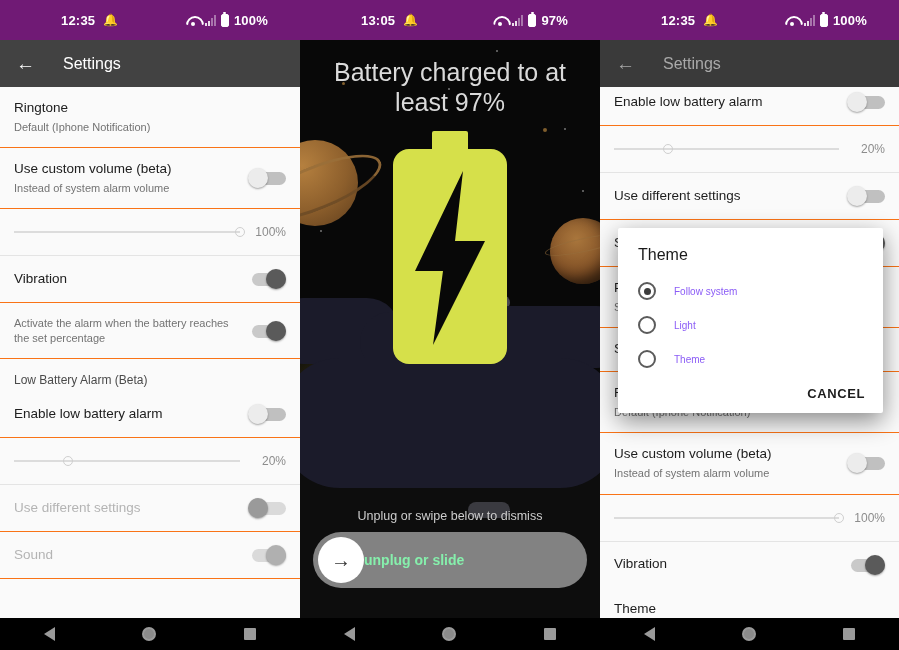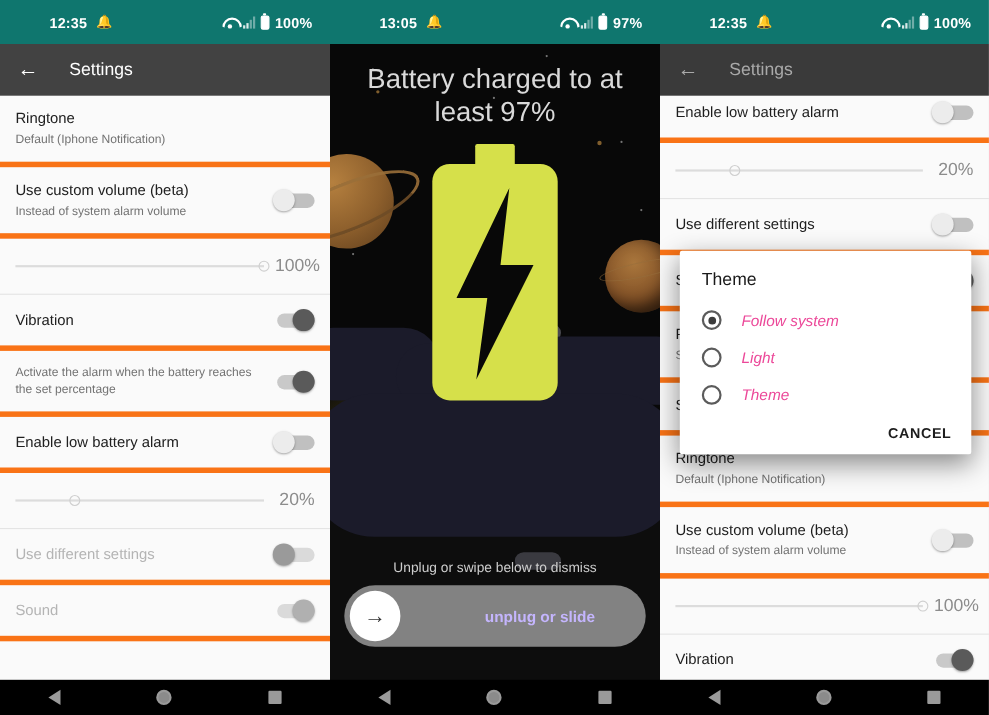--- a/index.html
+++ b/index.html
@@ -8,23 +8,23 @@
     background: #000;
     font-family: "Liberation Sans", sans-serif;
     overflow: hidden;
   }
   .stage { position: relative; width: 899px; height: 650px; display: flex; background:#000; }
   .panel { position: relative; width: 300px; height: 650px; overflow: hidden; background: #fafafa; }
   .panel.p3 { width: 299px; }
 
   
   .statusbar {
-    height: 40px; background: #0f766e; color: #fff;
+    height: 40px; background: #701a75; color: #fff;
     display: flex; align-items: center; justify-content: space-between;
-    padding: 0 10px; font-size: 13px; font-weight: bold; letter-spacing: .2px;
+    padding: 0 26px; font-size: 13px; font-weight: bold; letter-spacing: .2px;
     position: relative; z-index: 40;
   }
   .sb-left { display: flex; align-items: center; gap: 8px; padding-left: 35px; }
   .sb-right { display: flex; align-items: center; gap: 5px; padding-right: 6px; }
   .bell { font-size: 12px; }
   .ico-wifi { width: 14px; height: 11px; position: relative; display:inline-block; }
   .ico-wifi::before {
     content:""; position:absolute; left:0; top:1px; width:14px; height:14px;
     border: 2px solid #fff; border-radius: 50%;
     clip-path: polygon(0 0, 100% 0, 100% 48%, 50% 70%, 0 48%);
@@ -48,21 +48,21 @@
     height: 47px; background: #424242; color: #fff;
     display: flex; align-items: center; gap: 28px; padding: 0 16px;
     font-size: 16px; position: relative; z-index: 30;
   }
   .back-arrow { font-size: 19px; line-height: 1; }
   .toolbar-title { font-size: 16px; }
 
   
   .list { background: #fafafa; position: relative; }
   .row {
-    padding: 13px 14px; border-bottom: 5px solid #f97316;
+    padding: 13px 14px; border-bottom: 1px solid #f97316;
     display: flex; align-items: center; justify-content: space-between;
     min-height: 44px;
   }
   .row.noborder { border-bottom: none; }
   .row-texts { display: flex; flex-direction: column; gap: 3px; max-width: 225px; }
   .row-title { font-size: 13.5px; color: #202020; line-height: 1.25; }
   .row-sub { font-size: 11px; color: #737373; line-height: 1.3; }
   .section-head { font-size: 12px; color: #4a4a4a; padding: 14px 14px 4px; }
 
   
@@ -89,21 +89,21 @@
   }
   .slider { position: relative; flex: 1; height: 14px; }
   .slider .rail { position: absolute; top: 6px; left:0; right:0; height: 2px; background: #dcdcdc; }
   .slider .fill { position: absolute; top: 6px; left:0; height: 2px; background: #4a4a4a; }
   .slider .knob {
     position: absolute; top: 2px; width: 10px; height: 10px; border-radius: 50%;
     transform: translateX(-5px);
   }
   .slider .knob.filled { background: #5a5a5a; width:11px; height:11px; top:1.5px; }
   .slider .knob.hollow { border: 1.5px solid #cfcfcf; background: transparent; }
-  .slider-val { font-size: 16px; color: #8c8c8c; width: 36px; text-align: right; }
+  .slider-val { font-size: 12px; color: #8c8c8c; width: 36px; text-align: right; }
   .slider-val.dark { color: #3a3a3a; }
 
   .faded .row-title, .faded .row-sub { color: #b9b9b9; }
   .faded .row-title { color: #b4b4b4; }
 
   
   .navbar {
     position: absolute; bottom: 0; left: 0; right: 0; height: 32px;
     background: #000; display: flex; align-items: center; justify-content: space-around;
     z-index: 60;
@@ -171,33 +171,33 @@
   }
   .slide-bar {
     position:absolute; z-index: 6; left: 13px; right: 13px; bottom: 62px; height: 56px;
     background: rgba(156,156,156,.82); border-radius: 28px; display:flex; align-items:center;
   }
   .slide-knob {
     width: 46px; height: 46px; margin-left: 5px; border-radius: 50%; background: #fff;
     display:flex; align-items:center; justify-content:center; color:#333; font-size: 20px;
     flex: 0 0 auto;
   }
-  .slide-label { flex:1; text-align:right; color:#c4b5fd; font-size: 14px; font-weight: bold; margin-right: 46px; }
+  .slide-label { flex:1; text-align:left; color:#86efac; font-size: 14px; font-weight: bold; margin-right: 46px; }
   .p3 .list { filter: none; }
   .p3 .row-title { color:#1d1d1d; }
   .dialog {
     position: absolute; z-index: 50; left: 18px; right: 16px; top: 228px;
     background: #fff; border-radius: 2px; box-shadow: 0 8px 24px rgba(0,0,0,.45);
     padding: 18px 0 8px;
   }
   .dialog-title { font-size: 16px; color: #1a1a1a; padding: 0 20px 10px; }
   .radio-row { display:flex; align-items:center; gap: 18px; padding: 8px 20px; }
   .radio { width: 18px; height: 18px; border-radius: 50%; border: 2px solid #5b5b5b; position: relative; flex:0 0 auto; }
   .radio.sel::after { content:""; position:absolute; left:3.5px; top:3.5px; width:7px; height:7px; border-radius:50%; background:#3c3c3c; }
-  .radio-label { font-size: 14px; color: #ec4899; font-style: italic; }
+  .radio-label { font-size: 10px; color: #8b5cf6; }
   .dialog-actions { display:flex; justify-content: flex-end; padding: 10px 18px 4px; }
   .cancel-btn { font-size: 13px; font-weight: bold; color: #1d1d1d; letter-spacing: .6px; }
 
   .p3-toolbar { background:#3a3a3a; color:#a9a9a9; }
   .p3-toolbar .back-arrow { color:#a9a9a9; }
   .p3-dim { filter: grayscale(1) brightness(.72); }
 </style>
 </head>
 <body>
 
@@ -269,20 +269,21 @@
         <div class="row-texts">
           <span class="row-sub">Activate the alarm when the battery reaches the set percentage</span>
         </div>
         <span class="toggle on">
             <span class="track"></span>
             <span class="thumb"></span>
           </span>
       </div>
 
 
+      <div class="section-head">Low Battery Alarm (Beta)</div>
 
       <div class="row">
         <div class="row-texts">
           <span class="row-title">Enable low battery alarm</span>
         </div>
         <span class="toggle off">
             <span class="track"></span>
             <span class="thumb"></span>
           </span>
       </div>

